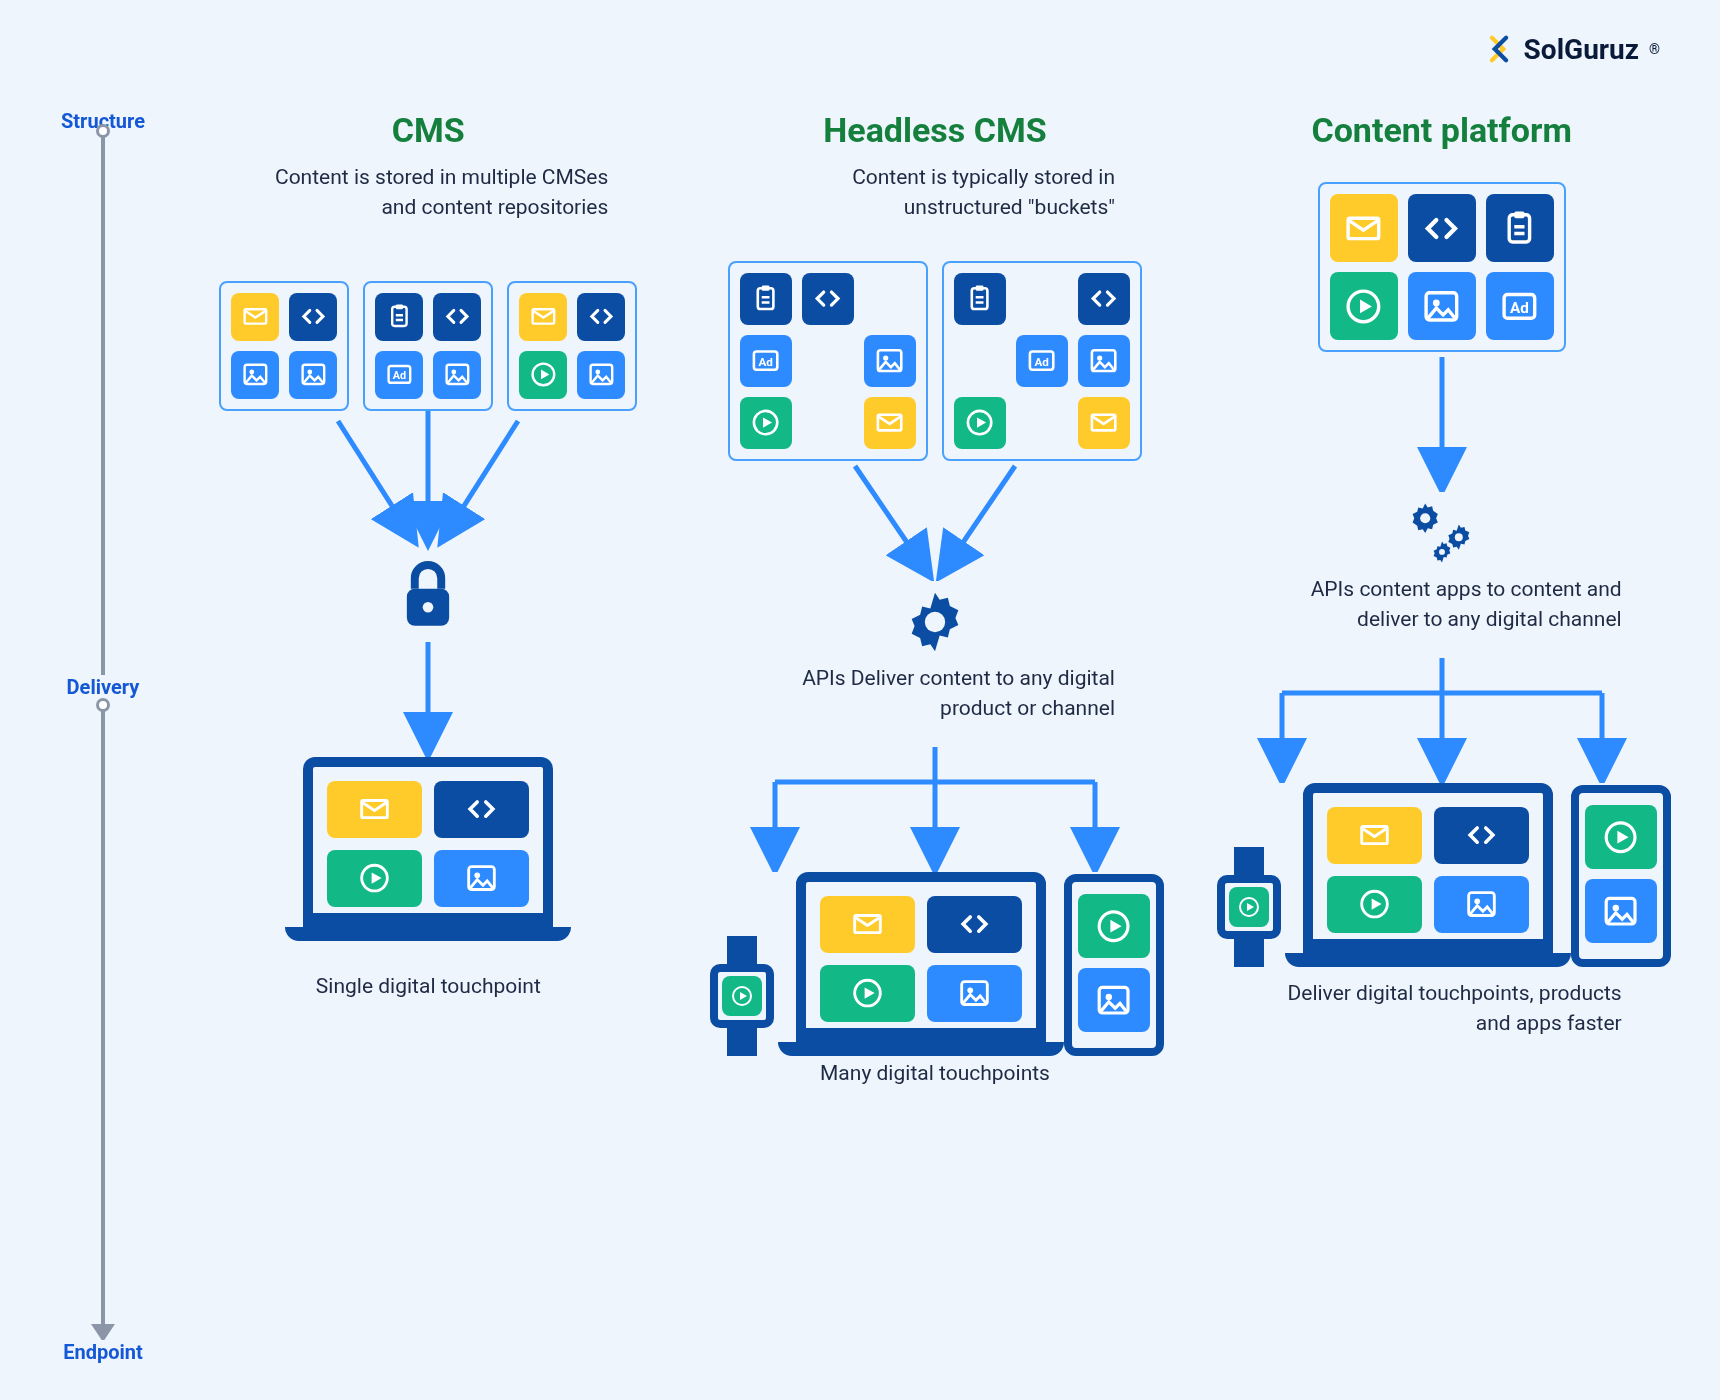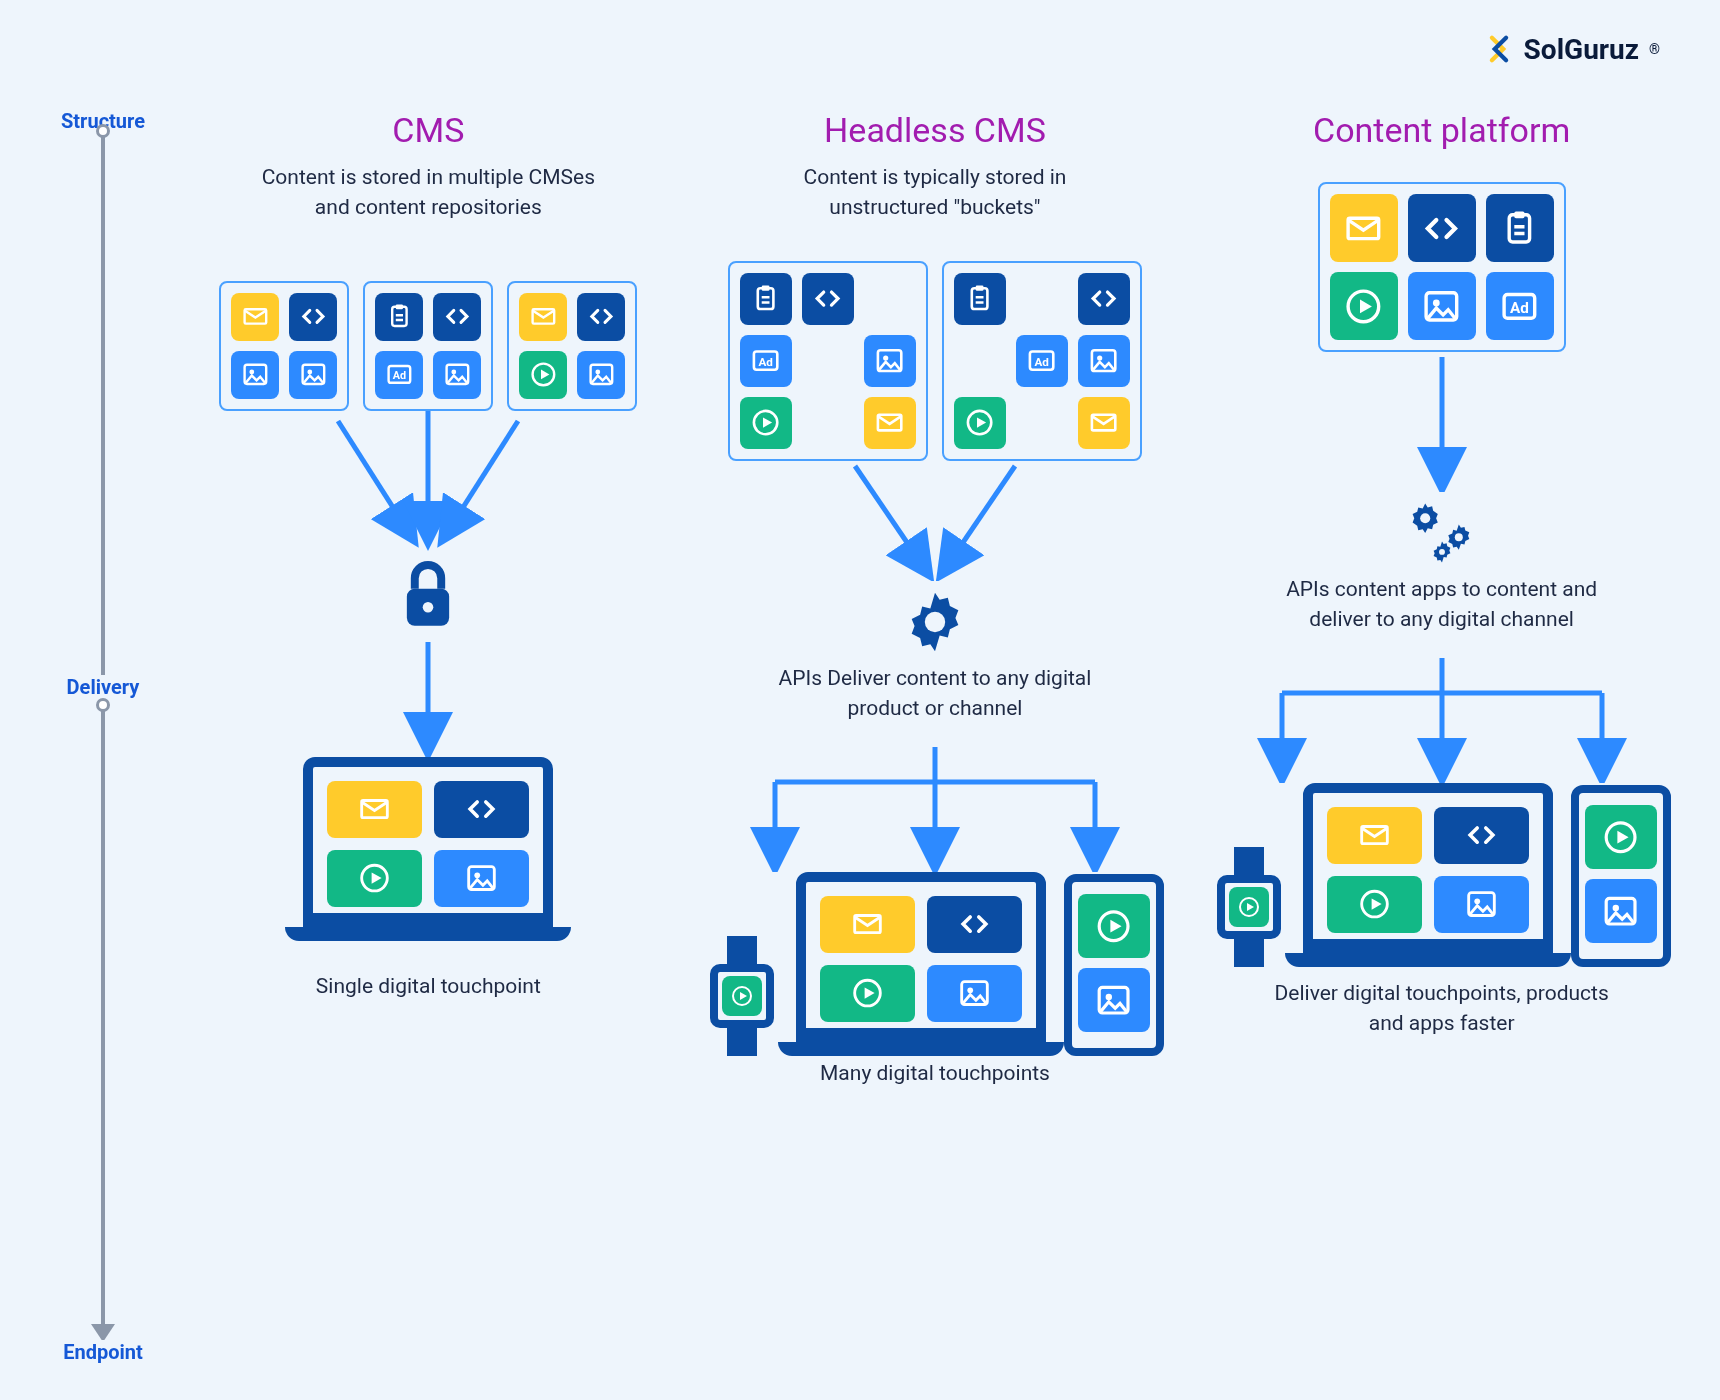--- a/index.html
+++ b/index.html
@@ -51,25 +51,25 @@
   .columns {
     position: absolute;
     left: 190px; right: 40px;
     top: 110px; bottom: 40px;
     display: grid;
     grid-template-columns: 1fr 1fr 1fr;
     gap: 30px;
   }
   .col { display: flex; flex-direction: column; align-items: center; }
   .col-title {
-    font-size: 34px; font-weight: 400; color: #a21caf;
+    font-size: 34px; font-weight: 700; color: #15803d;
     margin-bottom: 12px;
   }
   .desc {
-    text-align: center;
+    text-align: right;
     font-size: 21px; line-height: 1.45;
     max-width: 360px;
     color: #1f2a44;
     margin-bottom: 18px;
   }
 
   
   .box {
     border: 2px solid #49a0ff;
     border-radius: 8px;

